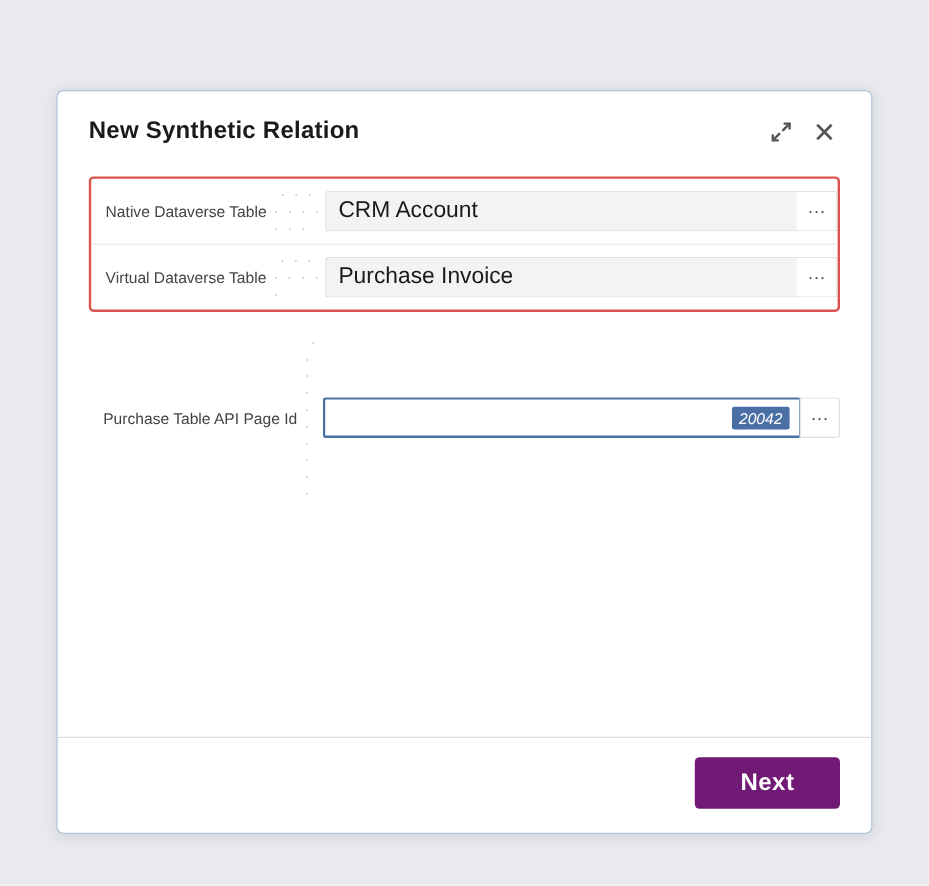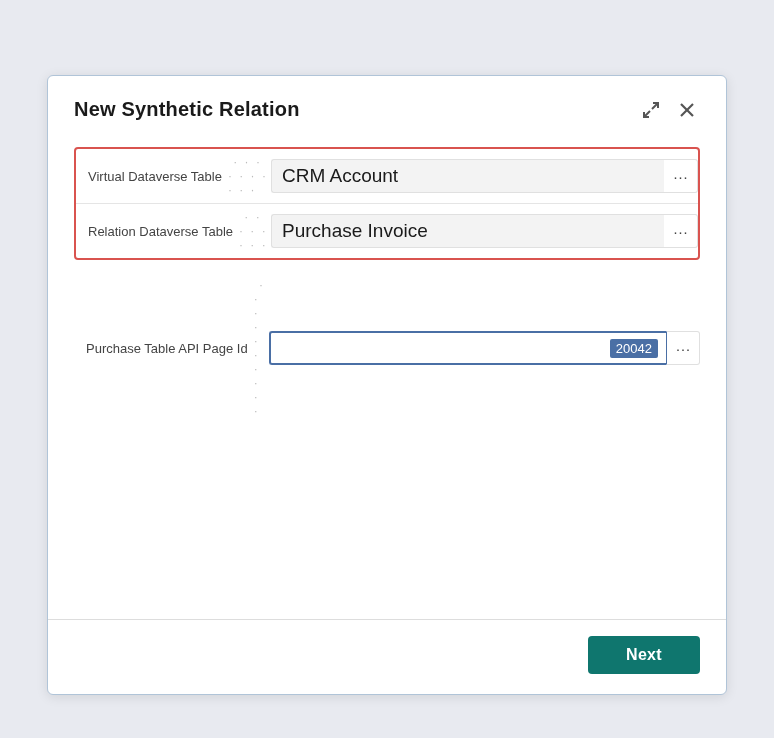--- a/index.html
+++ b/index.html
@@ -175,20 +175,21 @@
       flex: 1;
       background: #fff;
       border: 2px solid #4a6fa5;
       border-radius: 3px 0 0 3px;
       padding: 7px 10px;
       font-size: 13px;
       color: #1a1a1a;
       height: 34px;
       outline: none;
       text-align: right;
+      font-style: italic;
     }
 
     .dots-btn-api {
       background: #fff;
       border: 1px solid #e0e0e0;
       border-left: none;
       border-radius: 0 3px 3px 0;
       height: 34px;
       width: 34px;
       cursor: pointer;
@@ -203,26 +204,26 @@
     .dialog-footer {
       border-top: 1px solid #ddd;
       padding: 16px 26px 20px 26px;
       display: flex;
       justify-content: flex-end;
       align-items: center;
       margin-top: auto;
     }
 
     .next-btn {
-      background: #0f766e;
+      background: #701a75;
       color: #fff;
       border: none;
       border-radius: 4px;
       padding: 10px 38px;
-      font-size: 16px;
+      font-size: 20px;
       font-weight: 600;
       cursor: pointer;
       letter-spacing: 0.02em;
     }
 
     
     .expand-icon-svg {
       width: 18px;
       height: 18px;
       stroke: #555;
@@ -262,34 +263,34 @@
       </button>
     </div>
   </div>
 
   <div class="dialog-body">
 
     <div class="form-section-bordered">
 
       <div class="form-row">
         <div class="form-label">
-          <span class="label-text">Virtual Dataverse Table</span>
+          <span class="label-text">Native Dataverse Table</span>
           <span class="label-dots">&nbsp;· · · · · · · · · ·</span>
         </div>
         <div class="form-value-wrapper">
           <input class="form-value-input no-border-right" type="text" readonly="" value="CRM Account" style="">
           <button class="dots-btn">
             <span>···</span>
           </button>
         </div>
       </div>
 
       <div class="form-row">
         <div class="form-label">
-          <span class="label-text">Relation Dataverse Table</span>
+          <span class="label-text">Virtual Dataverse Table</span>
           <span class="label-dots">&nbsp;· · · · · · · ·</span>
         </div>
         <div class="form-value-wrapper">
           <input class="form-value-input no-border-right" type="text" readonly="" value="Purchase Invoice" style="">
           <button class="dots-btn">
             <span>···</span>
           </button>
         </div>
       </div>
     </div>

